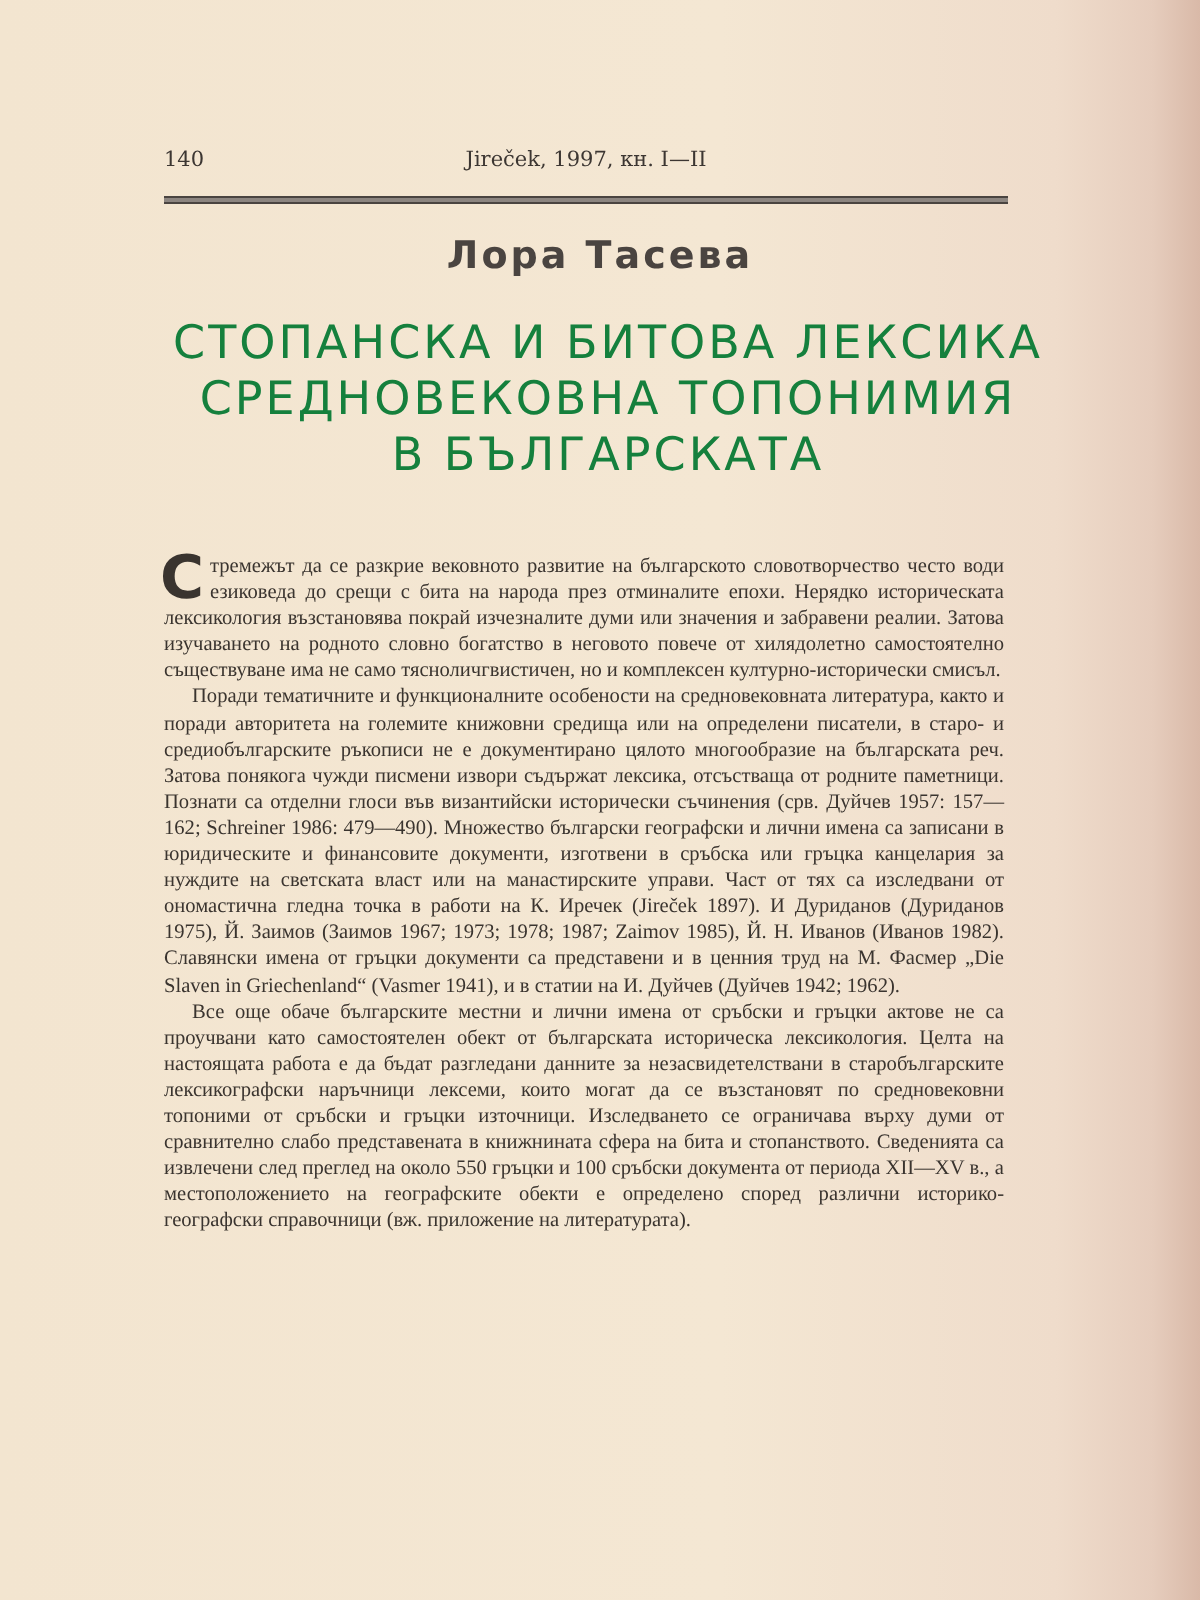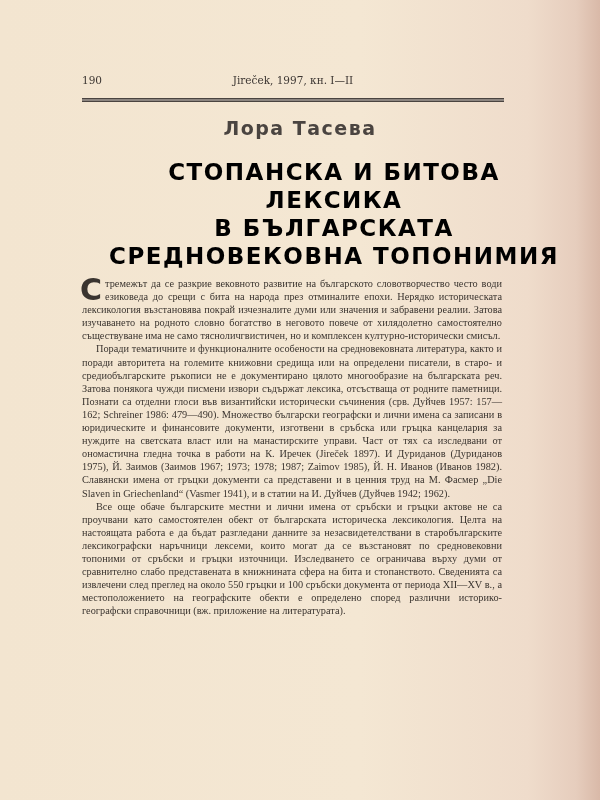--- a/index.html
+++ b/index.html
@@ -20,52 +20,52 @@
     position: absolute; left: 82px; top: 98px; width: 422px; height: 4px;
     border-top: 1.5px solid #4a4440; border-bottom: 1.5px solid #4a4440;
     box-sizing: border-box; background: #8c8580;
   }
   .author {
     position: absolute; left: 0; width: 600px; top: 117px; text-align: center;
     font-family: "DejaVu Sans", sans-serif; font-weight: bold; font-size: 19px;
     letter-spacing: 1.5px; color: #4a4440;
   }
   .title {
-    position: absolute; left: 104px; width: 460px; top: 158px; text-align: center;
-    font-family: "DejaVu Sans", sans-serif; font-weight: bold; font-size: 23px;
-    line-height: 28px; letter-spacing: 1.5px; color: #000000;
+    position: absolute; left: 74px; width: 460px; top: 158px; text-align: center;
+    font-family: "DejaVu Sans", sans-serif; font-weight: normal; font-size: 23px;
+    line-height: 28px; letter-spacing: 1.5px; color: #15803d;
     text-transform: uppercase;
   }
   .body {
     position: absolute; left: 82px; top: 277px; width: 420px;
     font-size: 10.3px; line-height: 13.1px; text-align: justify;
     color: #3a342f;
     font-family: "Liberation Serif", serif;
   }
   .body p { margin: 0; text-indent: 14px; }
   .body p.first { text-indent: 0; }
   .dropcap {
     float: left; font-family: "DejaVu Sans", sans-serif; font-weight: bold;
     font-size: 30px; line-height: 24px; margin: 1px 3px 0 -2px; color: #3a342f;
   }
 </style>
 </head>
 <body>
 
 <div class="header">
-  <span class="pno">190</span>
+  <span class="pno">140</span>
   <span class="jn">Jireček, 1997, кн. I—II</span>
 </div>
 <div class="rule"></div>
 
 <div class="author">Лора Тасева</div>
 
 <div class="title">
   <div>Стопанска и битова лексика</div>
+  <div>средновековна топонимия</div>
   <div>в българската</div>
-  <div>средновековна топонимия</div>
 </div>
 
 <div class="body">
   <p class="first"><span class="dropcap">С</span><span>тремежът да се разкрие вековното развитие на българското словотворчество често води езиковеда до срещи с бита на народа през отминалите епохи. Нерядко историческата лексикология възстановява покрай изчезналите думи или значения и забравени реалии. Затова изучаването на родното словно богатство в неговото повече от хилядолетно самостоятелно съществуване има не само тясноличгвистичен, но и комплексен културно-исторически смисъл.</span></p>
   <p>Поради тематичните и функционалните особености на средновековната литература, както и поради авторитета на големите книжовни средища или на определени писатели, в старо- и средиобългарските ръкописи не е документирано цялото многообразие на българската реч. Затова понякога чужди писмени извори съдържат лексика, отсъстваща от родните паметници. Познати са отделни глоси във византийски исторически съчинения (срв. Дуйчев 1957: 157—162; Schreiner 1986: 479—490). Множество български географски и лични имена са записани в юридическите и финансовите документи, изготвени в сръбска или гръцка канцелария за нуждите на светската власт или на манастирските управи. Част от тях са изследвани от ономастична гледна точка в работи на К. Иречек (Jireček 1897). И Дуриданов (Дуриданов 1975), Й. Заимов (Заимов 1967; 1973; 1978; 1987; Zaimov 1985), Й. Н. Иванов (Иванов 1982). Славянски имена от гръцки документи са представени и в ценния труд на М. Фасмер „Die Slaven in Griechenland“ (Vasmer 1941), и в статии на И. Дуйчев (Дуйчев 1942; 1962).</p>
   <p>Все още обаче българските местни и лични имена от сръбски и гръцки актове не са проучвани като самостоятелен обект от българската историческа лексикология. Целта на настоящата работа е да бъдат разгледани данните за незасвидетелствани в старобългарските лексикографски наръчници лексеми, които могат да се възстановят по средновековни топоними от сръбски и гръцки източници. Изследването се ограничава върху думи от сравнително слабо представената в книжнината сфера на бита и стопанството. Сведенията са извлечени след преглед на около 550 гръцки и 100 сръбски документа от периода XII—XV в., а местоположението на географските обекти е определено според различни историко-географски справочници (вж. приложение на литературата).</p>
 </div>
 
 </body></html>

